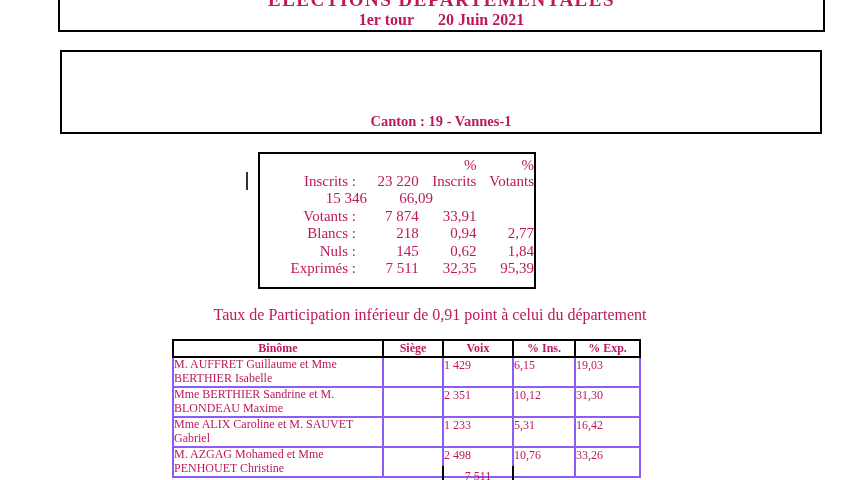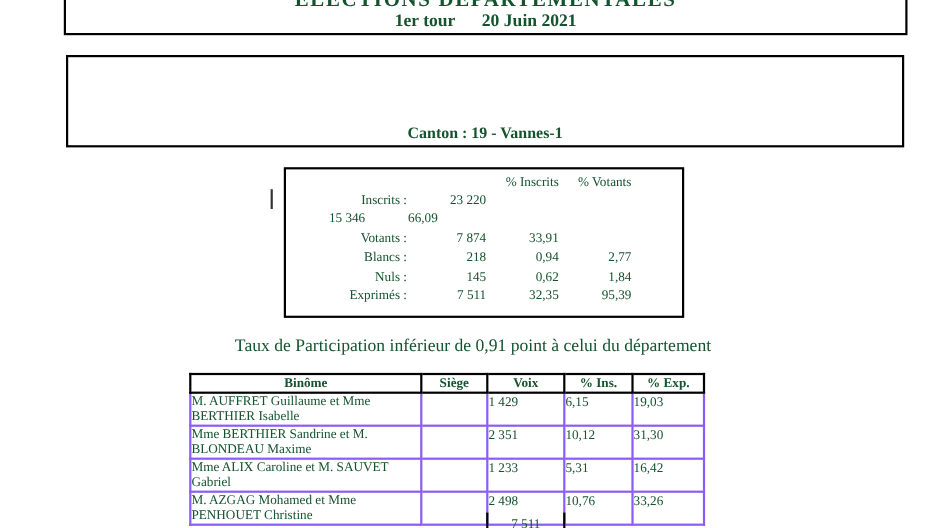--- a/index.html
+++ b/index.html
@@ -1,42 +1,42 @@
 <!DOCTYPE html>
 <html><head>
 <meta charset="utf-8">
 <style>
   html,body{margin:0;padding:0;background:#ffffff;}
   .page{
     position:relative;width:860px;height:480px;overflow:hidden;
-    background:#ffffff;color:#14532d;
+    background:#ffffff;color:#be185d;
     font-family:"Liberation Serif", serif;
   }
   
   .title-box{
     position:absolute;left:58px;top:-34px;width:767px;height:66px;
     border:2px solid #000;box-sizing:border-box;text-align:center;
   }
   .t1{margin-top:22px;font-size:19px;font-weight:bold;letter-spacing:1.5px;line-height:20px;white-space:nowrap;}
   .t2{font-size:16px;font-weight:bold;line-height:20px;white-space:nowrap;}
   .t2 .date{margin-left:24px;}
   
   .detail-box{
     position:absolute;left:60px;top:50px;width:762px;height:84px;
     border:2px solid #000;box-sizing:border-box;text-align:center;
   }
   .d1{margin-top:3px;font-size:14.5px;font-weight:bold;}
   .d2{position:absolute;bottom:2px;left:0;right:0;font-size:14.5px;font-weight:bold;}
   
   .stats-box{
-    position:absolute;left:258px;top:152px;width:364px;height:137px;
+    position:absolute;left:258px;top:152px;width:278px;height:137px;
     border:2px solid #000;box-sizing:border-box;padding-top:3px;
-    font-size:12px;
+    font-size:15px;
   }
-  .srow{display:flex;height:17.4px;line-height:17.4px;}
+  .srow{display:flex;height:17.4px;line-height:17.4px;justify-content:center;}
   .shead{display:flex;height:16px;line-height:16px;}
   .sc1{width:110px;text-align:right;}
   .sc2{width:72px;text-align:right;}
   .sc3{width:66px;text-align:right;}
   .sc4{width:66px;text-align:right;}
   
   .note{position:absolute;left:0;top:306px;width:860px;text-align:center;font-size:16px;}
   
   table.results{
     position:absolute;left:172px;top:339px;width:467px;

